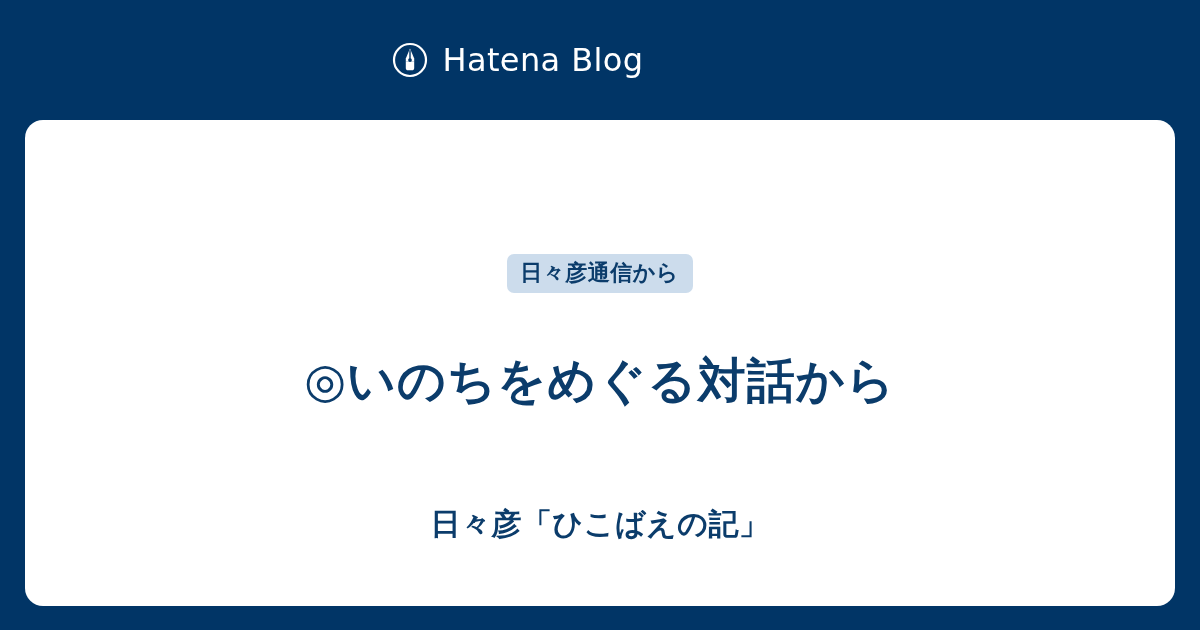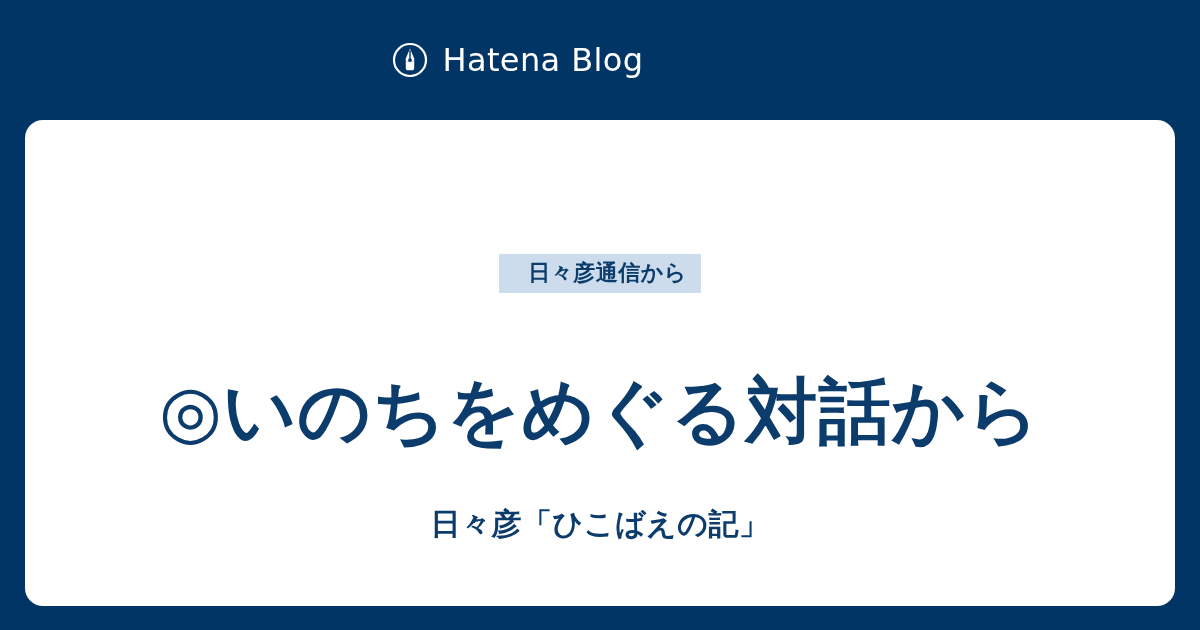--- a/index.html
+++ b/index.html
@@ -74,36 +74,36 @@
     justify-content: center;
     align-items: center;
     gap: 19px;
   }
   .tag {
     background: #ccdcec;
     color: #0b3c6b;
     font-size: 22px;
     font-weight: 700;
     line-height: 1;
-    padding: 8px 14px 9px 29px;
-    border-radius: 1px;
+    padding: 8px 14px 9px 13px;
+    border-radius: 7px;
     white-space: nowrap;
     letter-spacing: 0.5px;
     font-family: "DejaVu Sans", "Liberation Sans", sans-serif;
   }
 
   
   .entry-title {
     position: absolute;
     top: 200px;
     left: 0;
     width: 100%;
     text-align: center;
     color: #0b3c6b;
-    font-size: 72px;
+    font-size: 48px;
     font-weight: 700;
     line-height: 1.2;
     letter-spacing: 1px;
     padding: 0 60px;
     box-sizing: border-box;
     font-family: "DejaVu Sans", "Liberation Sans", sans-serif;
   }
 
   
   .blog-name {

